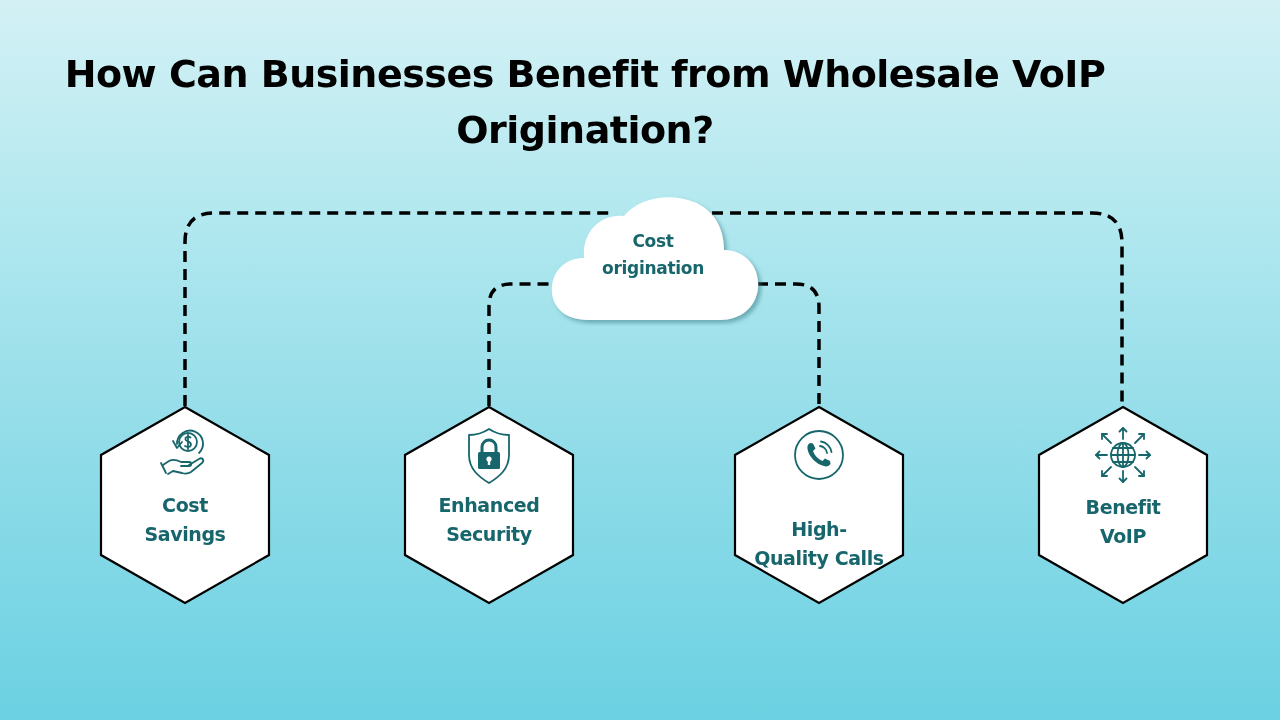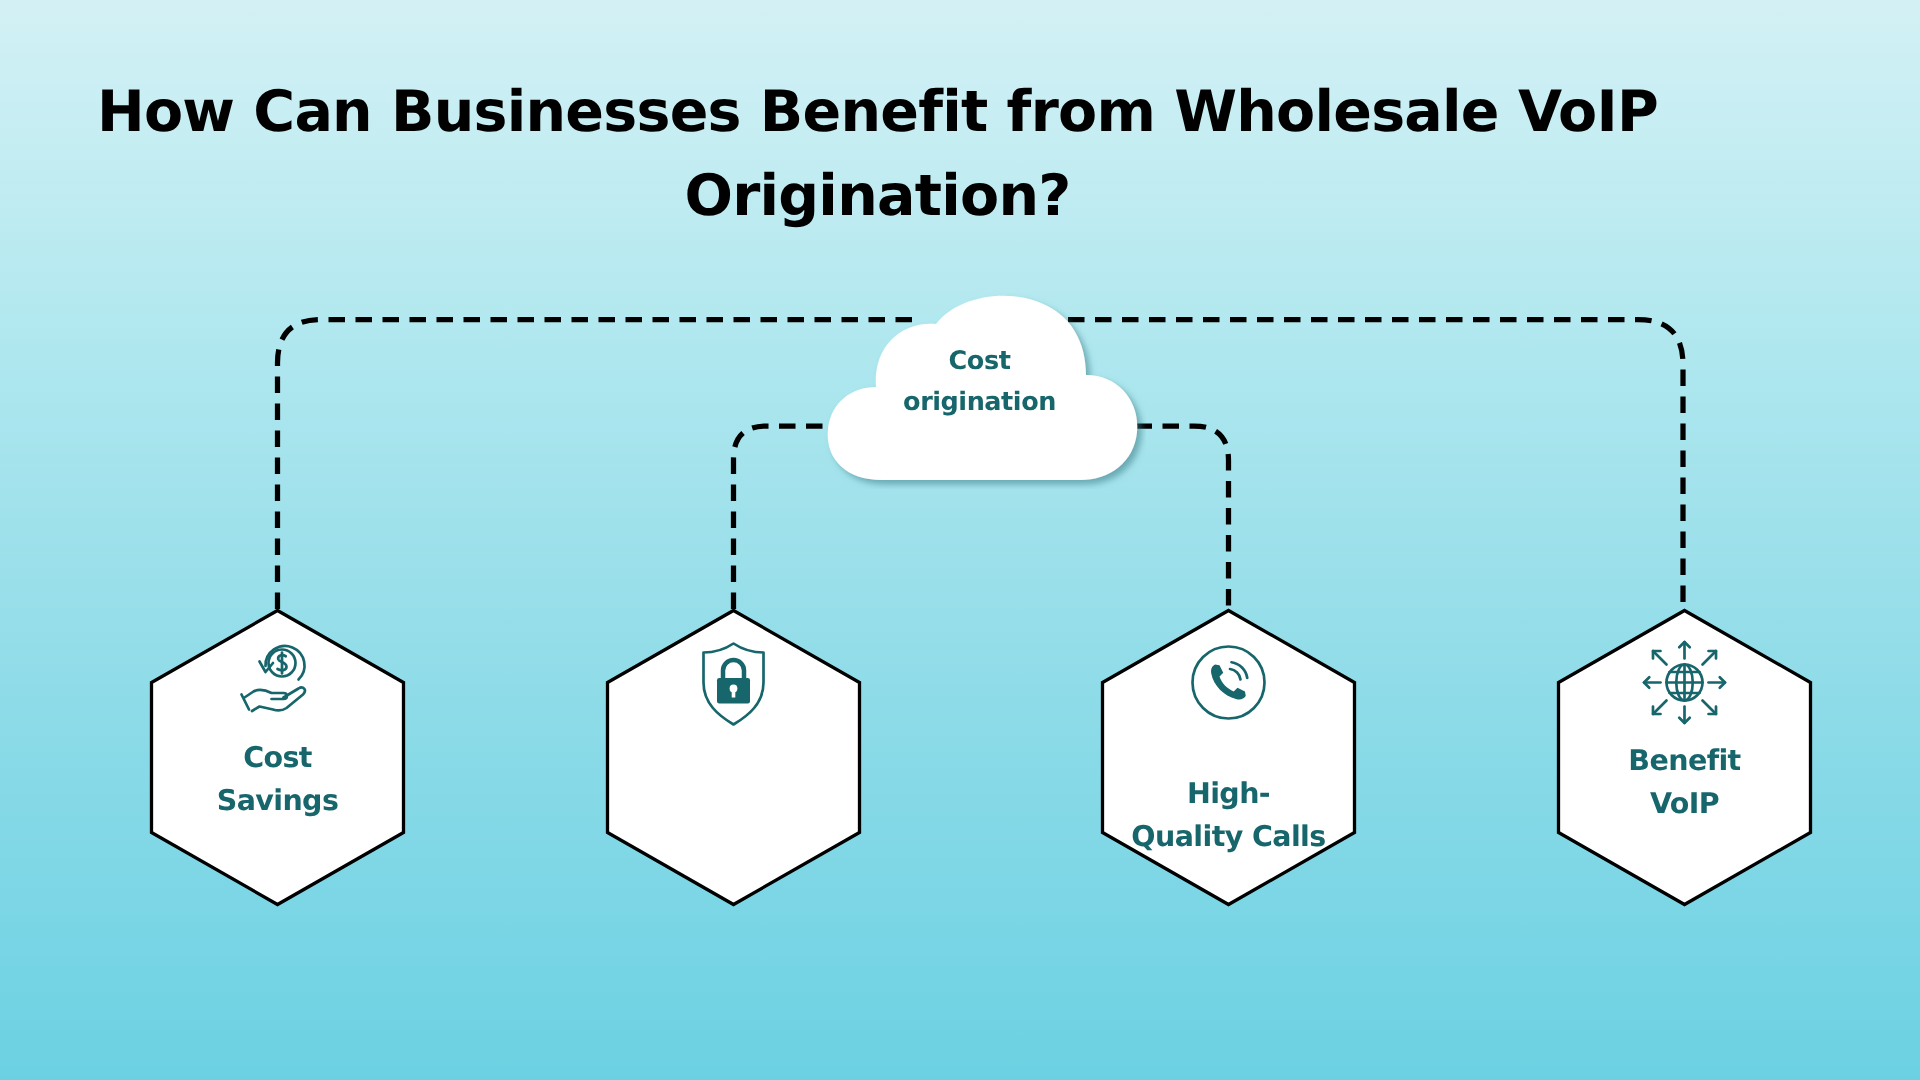--- a/index.html
+++ b/index.html
@@ -149,20 +149,24 @@
   <svg class="hex-shape" width="172" height="200">
     <polygon points="86,2 170,50 170,150 86,198 2,150 2,50" fill="#fff" stroke="#000" stroke-width="2.2"></polygon>
   </svg>
   <svg class="icon" viewBox="0 0 60 60">
     <path d="M30 4 C24 8 17 10 10 10 L10 30 C10 44 20 52 30 58 C40 52 50 44 50 30 L50 10 C43 10 36 8 30 4 Z" fill="none" stroke="#17666c" stroke-width="1.8" stroke-linejoin="round"></path>
     <path d="M23 28 L23 22 A7 7 0 0 1 37 22 L37 28" fill="none" stroke="#17666c" stroke-width="3"></path>
     <rect x="19" y="27" width="22" height="17" rx="1.5" fill="#17666c"></rect>
     <circle cx="30" cy="34" r="2.6" fill="#fff"></circle>
     <rect x="28.8" y="34" width="2.4" height="6" fill="#fff"></rect>
   </svg>
+  <div class="label" style="top:86px;">
+    <span>Enhanced</span>
+    <span>Security</span>
+  </div>
 </div>
 
 <div class="hex" style="left:733px; top:405px;">
   <svg class="hex-shape" width="172" height="200">
     <polygon points="86,2 170,50 170,150 86,198 2,150 2,50" fill="#fff" stroke="#000" stroke-width="2.2"></polygon>
   </svg>
   <svg class="icon" viewBox="0 0 60 60">
     <circle cx="30" cy="30" r="24" fill="none" stroke="#17666c" stroke-width="1.8"></circle>
     <path d="M21 18 C19 19 18 21 18.5 24 C20 32 27 39 35 41 C38 42 40 41 41.5 39 L41 36 L36 33.5 L33.5 36 C29 34 25.5 30.5 24 26 L26.5 23.5 L24 18.5 Z" fill="#17666c"></path>
     <path d="M31 21 A8 8 0 0 1 38 28" fill="none" stroke="#17666c" stroke-width="1.8" stroke-linecap="round"></path>

